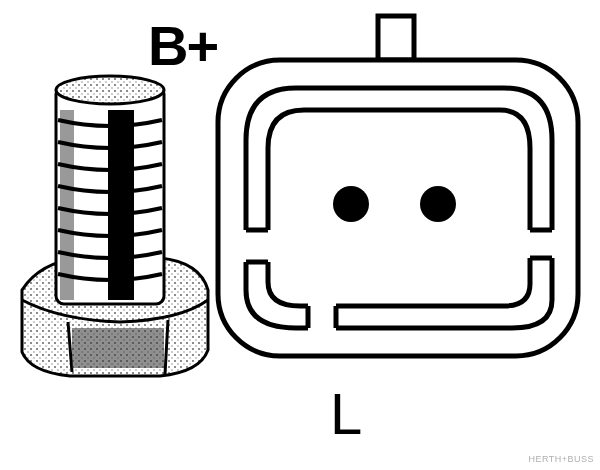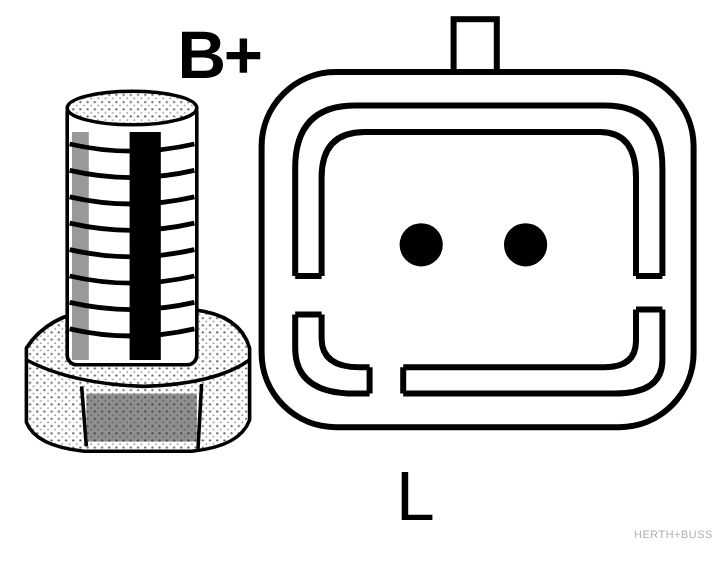--- a/index.html
+++ b/index.html
@@ -1,21 +1,21 @@
 <!DOCTYPE html>
 <html><head>
   <meta charset="utf-8">
   <style>
     html, body { margin:0; padding:0; background:#ffffff; }
     body { width:600px; height:470px; position:relative; overflow:hidden; font-family:"Liberation Sans", sans-serif; }
     svg { position:absolute; left:0; top:0; }
     .label { position:absolute; color:#000; font-weight:bold; font-family:"Liberation Sans", sans-serif; line-height:1; }
     .bplus { left:148px; top:18px; font-size:56px; letter-spacing:-2px; }
     .lterm { left:330px; top:385px; font-size:58px; font-weight:normal; }
-    .brand { position:absolute; right:6px; bottom:20px; font-size:9px; color:#b0b0b0; letter-spacing:0.5px; font-family:"Liberation Sans", sans-serif; }
+    .brand { position:absolute; right:6px; bottom:6px; font-size:9px; color:#b0b0b0; letter-spacing:0.5px; font-family:"Liberation Sans", sans-serif; }
   </style>
 </head>
 <body>
 
 <svg width="600" height="470" viewBox="0 0 600 470">
   <defs>
     <pattern id="stipple" width="6" height="6" patternUnits="userSpaceOnUse">
       <rect width="6" height="6" fill="#fff"></rect>
       <circle cx="1" cy="1" r="0.9" fill="#555"></circle>
       <circle cx="4" cy="4" r="0.7" fill="#777"></circle>

